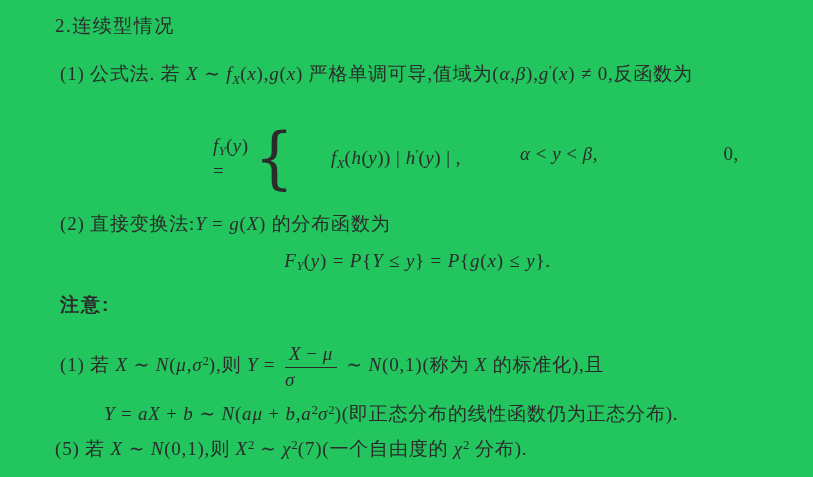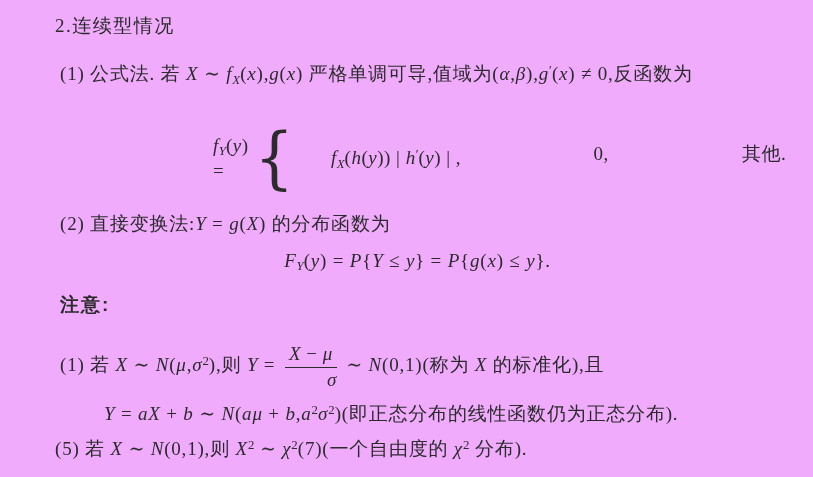--- a/index.html
+++ b/index.html
@@ -1,40 +1,40 @@
 <!DOCTYPE html>
 <html><head>
 <meta charset="utf-8">
 <style>
   html, body { margin: 0; padding: 0; }
   body { background: #e8e8e8; }
   .page {
     position: relative;
     width: 813px;
     height: 477px;
-    background: #f0abfc;
+    background: #22c55e;
     color: #2b2b2b;
     font-family: "Liberation Serif", "DejaVu Serif", serif;
     font-size: 19px;
     overflow: hidden;
   }
   .line {
     position: absolute;
     white-space: nowrap;
     line-height: 26px;
     letter-spacing: 0.8px;
   }
   .it   { font-style: italic; }
   .sub, .subit { font-size: 68%; vertical-align: -0.25em; letter-spacing: 0; }
   .subit { font-style: italic; }
   .sup, .supit { font-size: 68%; vertical-align: 0.5em; letter-spacing: 0; }
   .frac {
     display: inline-block;
     vertical-align: middle;
-    text-align: right;
+    text-align: left;
     margin: 0 4px;
     line-height: 1.2;
     letter-spacing: 0.5px;
   }
   .frac .num { display: block; padding: 0 4px 1px; border-bottom: 1.4px solid #2b2b2b; }
   .frac .den { display: block; padding-top: 1px; }
   .heading { letter-spacing: 1.5px; }
   .note-heading {
     font-family: "Liberation Sans", "DejaVu Sans", sans-serif;
     font-weight: 700;
@@ -72,20 +72,21 @@
 
   <div class="line" style="left:60px; top:57px;"><span>(1) 公式法. 若 </span><span class="it">X</span><span> ∼ </span><span class="it">f</span><span class="subit">X</span><span>(</span><span class="it">x</span><span>),</span><span class="it">g</span><span>(</span><span class="it">x</span><span>) 严格单调可导,值域为(</span><span class="it">α</span><span>,</span><span class="it">β</span><span>),</span><span class="it">g</span><span class="sup">′</span><span>(</span><span class="it">x</span><span>) ≠ 0,反函数为</span></div>
 
 
   <div class="piecewise" style="left:213px; top:129px;">
     <span class="lhs"><span class="it">f</span><span class="subit">Y</span><span>(</span><span class="it">y</span><span>) =</span></span>
     <span class="brace">{</span>
     <span class="cases">
       <span class="case-row">
         <span class="case-val"><span class="it">f</span><span class="subit">X</span><span>(</span><span class="it">h</span><span>(</span><span class="it">y</span><span>)) | </span><span class="it">h</span><span class="sup">′</span><span>(</span><span class="it">y</span><span>) | ,</span></span>
+        <span class="case-cond"><span class="it">α</span><span> &lt; </span><span class="it">y</span><span> &lt; </span><span class="it">β</span><span>,</span></span>
       </span>
       <span class="case-row">
         <span class="case-val"><span>0,</span></span>
         <span class="case-cond"><span>其他.</span></span>
       </span>
     </span>
   </div>
 
   <div class="line" style="left:60px; top:211px;"><span>(2) 直接变换法:</span><span class="it">Y</span><span> = </span><span class="it">g</span><span>(</span><span class="it">X</span><span>) 的分布函数为</span></div>
 

